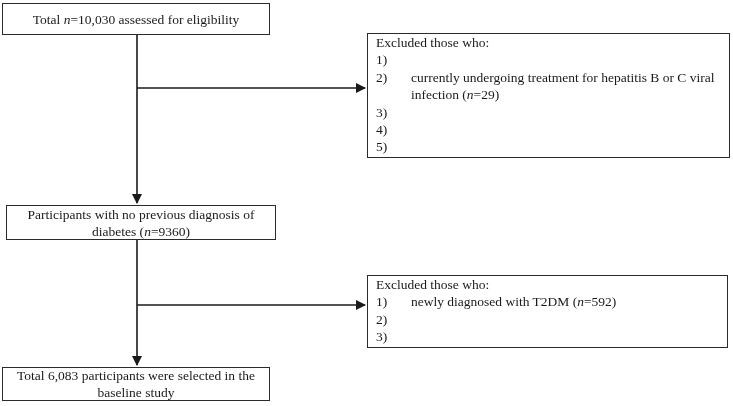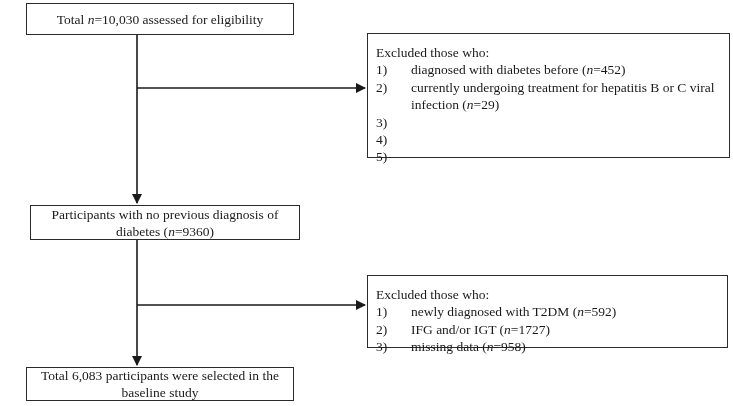--- a/index.html
+++ b/index.html
@@ -30,24 +30,23 @@
     box-sizing: border-box;
     font-size: 13.5px;
     line-height: 17px;
   }
   .center-box {
     display: flex;
     align-items: center;
     justify-content: center;
     text-align: center;
     padding: 15px 4px;
-    margin-left: 24px;
   }
   .list-box {
-    padding: 10px 6px 0 8px;
+    padding: 0 6px 0 8px;
     line-height: 17.4px;
   }
   .list-box .title {
     display: block;
   }
   .item {
     display: flex;
   }
   .item .num {
     width: 35px;
@@ -86,21 +85,20 @@
   <div id="box-eligibility" class="box center-box">
     <span>Total <em>n</em>=10,030 assessed for eligibility</span>
   </div>
 
   <div id="box-exclusion-1" class="box list-box">
     <span class="title">Excluded those who:</span>
     <div>
 
         <div class="item">
           <span class="num">1)</span>
-          <span class="txt">diagnosed with diabetes before (<em>n</em>=452)</span>
         </div>
 
         <div class="item">
           <span class="num">2)</span>
           <span class="txt">currently undergoing treatment for hepatitis B or C viral infection (<em>n</em>=29)</span>
         </div>
 
         <div class="item">
           <span class="num">3)</span>
         </div>
@@ -123,26 +121,24 @@
     <span class="title">Excluded those who:</span>
     <div>
 
         <div class="item">
           <span class="num">1)</span>
           <span class="txt">newly diagnosed with T2DM (<em>n</em>=592)</span>
         </div>
 
         <div class="item">
           <span class="num">2)</span>
-          <span class="txt">IFG and/or IGT (<em>n</em>=1727)</span>
         </div>
 
         <div class="item">
           <span class="num">3)</span>
-          <span class="txt">missing data (<em>n</em>=958)</span>
         </div>
       </div>
   </div>
 
   <div id="box-baseline" class="box center-box">
     <span>Total 6,083 participants were selected in the baseline study</span>
   </div>
 
 </div>
 

